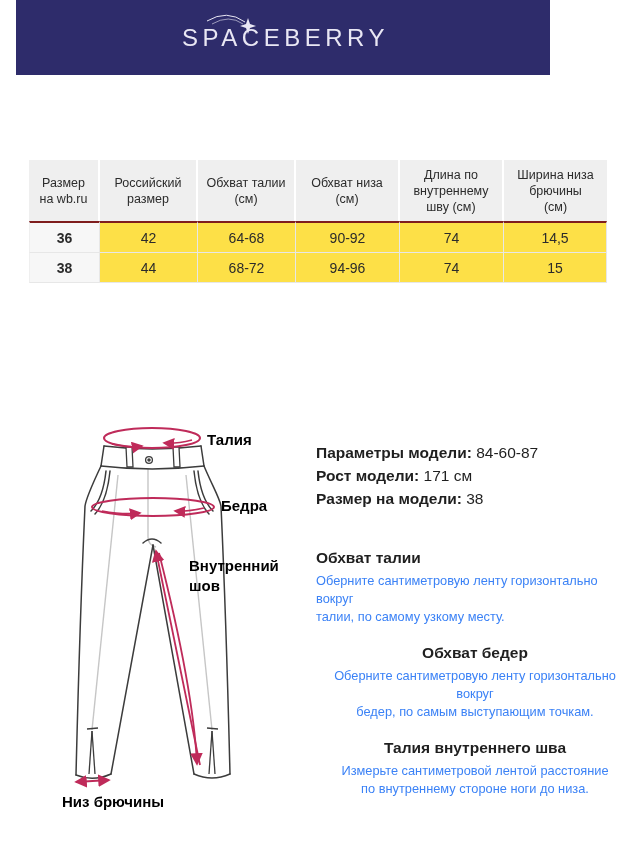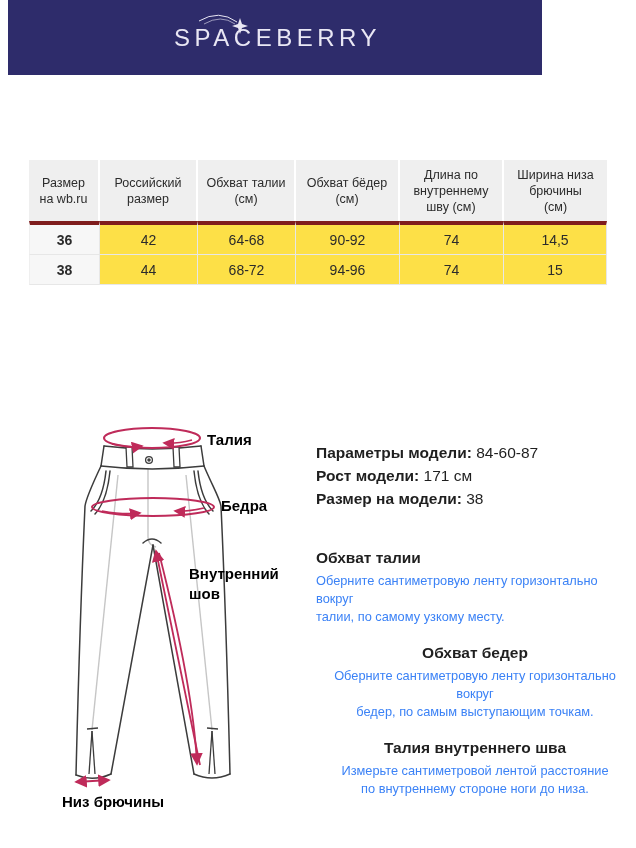--- a/index.html
+++ b/index.html
@@ -1,37 +1,37 @@
 <!DOCTYPE html>
 <html><head>
 <meta charset="utf-8">
 <style>
   html,body{margin:0;padding:0;background:#ffffff;}
   .page{position:relative;width:636px;height:848px;background:#ffffff;overflow:hidden;
         font-family:"Liberation Sans",sans-serif;color:#1f1f1f;}
 
   
-  .hdr{position:absolute;left:8px;top:0;width:534px;height:75px;background:#2e2c6b;
+  .hdr{position:absolute;left:16px;top:0;width:534px;height:75px;background:#2e2c6b;
        display:flex;align-items:center;justify-content:center;}
   .logo{position:relative;color:#e9e7f4;font-size:24px;letter-spacing:4.5px;
         font-weight:400;padding-left:5px;}
   .logo-star{position:absolute;left:28px;top:-16px;width:56px;height:30px;}
 
   
   .size-table{position:absolute;left:29px;top:160px;border-collapse:separate;border-spacing:0;
               table-layout:fixed;width:578px;}
   .size-table th{background:#efefef;font-weight:400;font-size:12.5px;line-height:16px;
                  color:#2b2b2b;text-align:center;vertical-align:middle;height:57px;
                  padding:2px 2px;white-space:pre-line;border-right:2px solid #ffffff;}
   .size-table th:last-child{border-right:none;}
   .size-table td{font-size:14px;color:#2b2b2b;text-align:center;vertical-align:middle;
                  height:27px;background:#fde047;
                  border-bottom:1px solid #e7e7e7;border-right:1px solid #e7e7e7;}
   .size-table td:first-child{background:#f7f7f7;font-weight:700;border-left:1px solid #efefef;}
-  .size-table tbody tr:first-child td{border-top:4px solid #7f1d1d;}
+  .size-table tbody tr:first-child td{border-top:2px solid #7f1d1d;}
 
   
   .figure{position:absolute;left:40px;top:413px;width:250px;height:407px;}
   .dlabel{position:absolute;font-size:15px;font-weight:600;color:#000000;line-height:20px;}
 
   
   .rcol{position:absolute;left:296px;top:441px;width:318px;margin-left:20px;}
   .mline{font-size:15.5px;line-height:23px;color:#1f1f1f;}
   .mline .lbl{font-weight:700;}
   .instr{margin-top:39px;}
@@ -65,21 +65,21 @@
         <col style="width:103px">
     </colgroup>
     <thead>
       <tr>
         <th>Размер
 на wb.ru</th>
         <th>Российский
 размер</th>
         <th>Обхват талии
 (см)</th>
-        <th>Обхват бёдер
+        <th>Обхват низа
 (см)</th>
         <th>Длина по
 внутреннему
 шву (см)</th>
         <th>Ширина низа
 брючины
 (см)</th>
       </tr>
     </thead>
     <tbody>
@@ -166,21 +166,21 @@
       <path d="M119 140 C138 215 154 290 157 351" marker-end="url(#ah)"></path>
     </g>
 
     <g stroke="#bf2b5a" fill="none" stroke-width="1.8">
       <path d="M36 369 L69 367" marker-start="url(#ah)" marker-end="url(#ah)"></path>
     </g>
   </svg>
 
   <div class="dlabel" style="left:207px;top:430px;">Талия</div>
   <div class="dlabel" style="left:221px;top:496px;">Бедра</div>
-  <div class="dlabel" style="left:189px;top:556px;width:104px;margin-top:8px;">Внутренний шов</div>
+  <div class="dlabel" style="left:189px;top:556px;width:104px;">Внутренний шов</div>
   <div class="dlabel" style="left:54px;top:792px;margin-left:8px;">Низ брючины</div>
 
   <div class="rcol">
     <div class="mline">
       <span class="lbl">Параметры модели:</span>
       <span>84-60-87</span>
     </div>
     <div class="mline">
       <span class="lbl">Рост модели:</span>
       <span>171 см</span>

